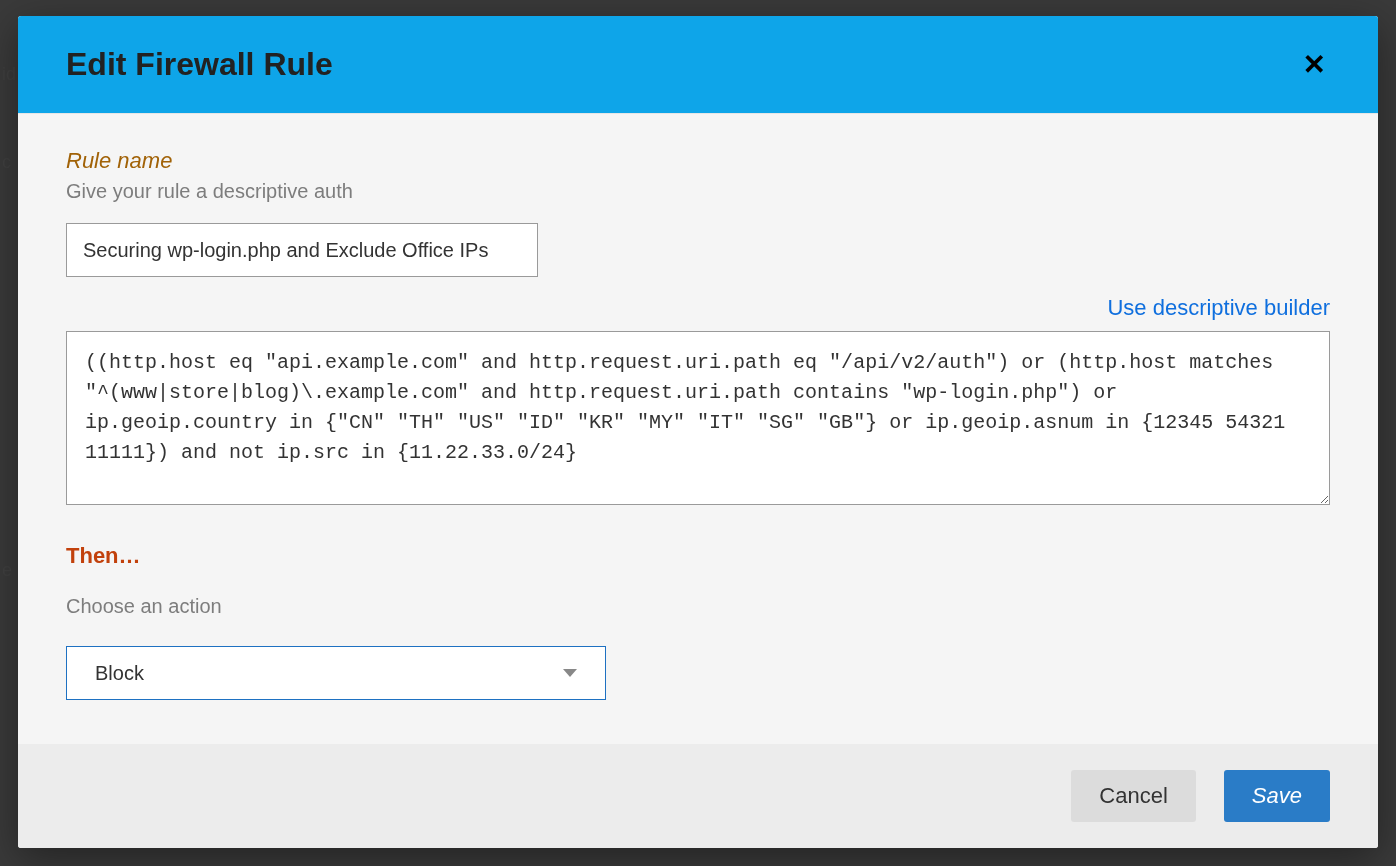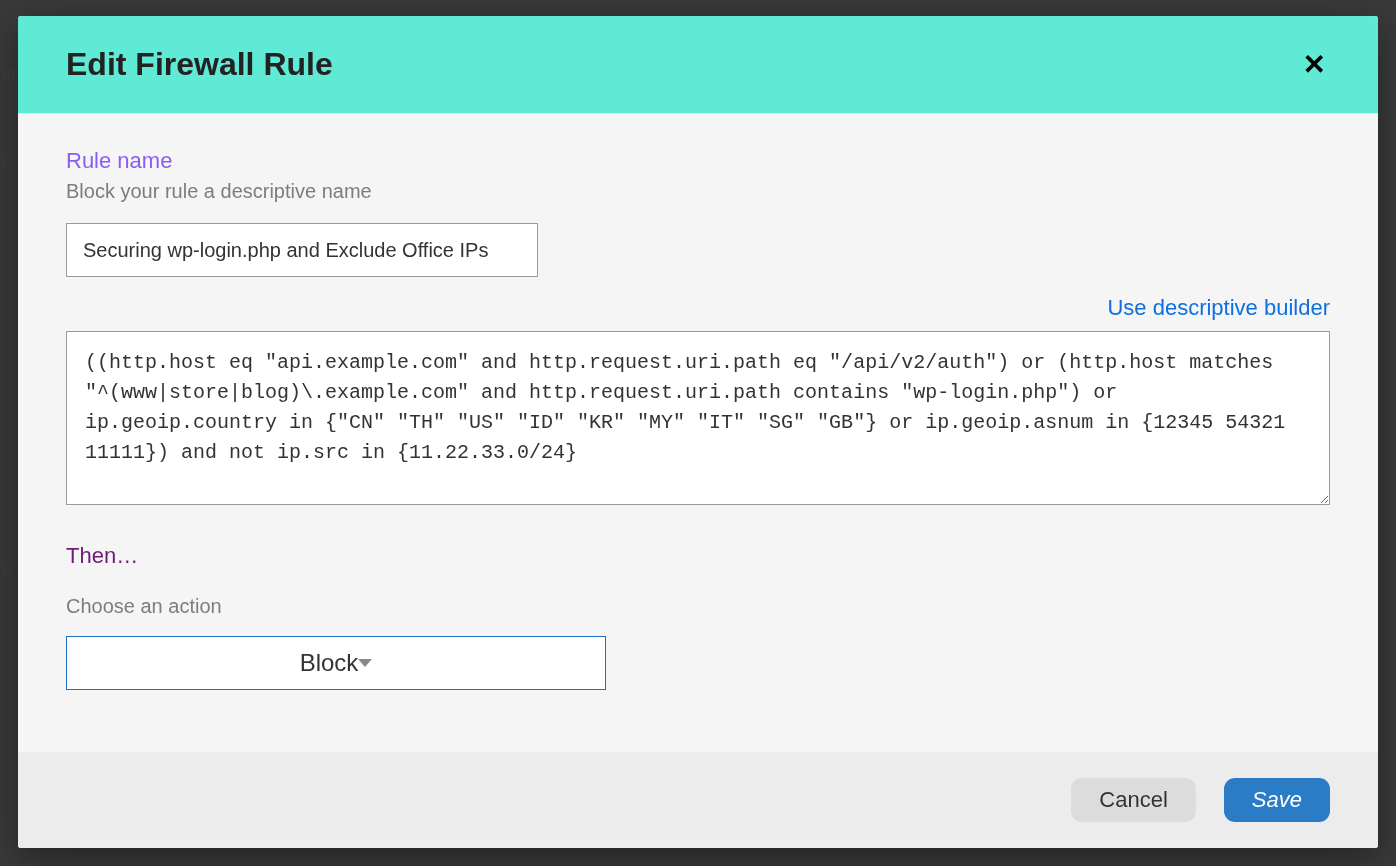--- a/index.html
+++ b/index.html
@@ -28,21 +28,21 @@
       display: flex;
       flex-direction: column;
       overflow: hidden;
     }
     .modal-header {
       display: flex;
       align-items: center;
       justify-content: space-between;
       padding: 30px 48px 30px 48px;
       border-bottom: 1px solid #e6e6e6;
-      background: #5eead4;
+      background: #0ea5e9;
     }
     .modal-title {
       font-size: 32px;
       font-weight: 600;
       color: #222;
     }
     .close-icon {
       font-size: 28px;
       font-weight: 900;
       cursor: pointer;
@@ -51,23 +51,24 @@
       padding: 4px;
     }
     .modal-body {
       flex: 1;
       background: #f5f5f5;
       padding: 34px 48px 28px 48px;
       overflow: auto;
     }
     .label-primary {
       font-size: 22px;
-      color: #8b5cf6;
+      color: #a16207;
       font-weight: 400;
       margin-bottom: 6px;
+      font-style: italic;
     }
     .label-hint {
       font-size: 20px;
       color: #7d7d7d;
       font-weight: 400;
       margin-bottom: 20px;
     }
     .name-input {
       width: 472px;
       height: 54px;
@@ -99,61 +100,61 @@
       font-family: "SFMono-Regular", Consolas, "Liberation Mono", Menlo, monospace;
       font-size: 20px;
       line-height: 1.5;
       color: #333;
       resize: both;
       outline: none;
       white-space: pre-wrap;
     }
     .then-heading {
       font-size: 22px;
-      font-weight: 400;
-      color: #701a75;
+      font-weight: 700;
+      color: #c2410c;
       margin-top: 34px;
       margin-bottom: 26px;
     }
     .action-select-wrap {
       position: relative;
       width: 540px;
     }
     .action-select {
       width: 100%;
       height: 54px;
       background: #fff;
       border: 1.5px solid #1e71c2;
-      padding: 0 16px;
-      font-size: 24px;
+      padding: 0 28px;
+      font-size: 20px;
       color: #333;
       display: flex;
       align-items: center;
-      justify-content: center;
+      justify-content: space-between;
       cursor: pointer;
     }
     .caret {
       width: 0; height: 0;
       border-left: 7px solid transparent;
       border-right: 7px solid transparent;
       border-top: 8px solid #888;
     }
     .modal-footer {
       background: #ececec;
       padding: 26px 48px;
       display: flex;
       justify-content: flex-end;
       gap: 28px;
     }
     .btn {
-      height: 44px;
+      height: 52px;
       padding: 0 28px;
       font-size: 22px;
       border: none;
-      border-radius: 11px;
+      border-radius: 3px;
       cursor: pointer;
       font-weight: 400;
     }
     .btn-cancel {
       background: #dcdcdc;
       color: #333;
     }
     .btn-save {
       background: #2a7cc7;
       color: #fff;
@@ -180,33 +181,33 @@
 <div class="modal">
 
   <div class="modal-header">
     <h1 class="modal-title">Edit Firewall Rule</h1>
     <span class="close-icon">✕</span>
   </div>
 
   <div class="modal-body">
 
     <div class="label-primary">Rule name</div>
-    <div class="label-hint">Block your rule a descriptive name</div>
+    <div class="label-hint">Give your rule a descriptive auth</div>
 
     <input type="text" class="name-input" value="Securing wp-login.php and Exclude Office IPs" style="">
 
     <div class="builder-row">
       <a class="builder-link">Use descriptive builder</a>
     </div>
 
     <textarea class="expr-textarea" style="">((http.host eq "api.example.com" and http.request.uri.path eq "/api/v2/auth") or (http.host matches "^(www|store|blog)\.example.com" and http.request.uri.path contains "wp-login.php") or ip.geoip.country in {"CN" "TH" "US" "ID" "KR" "MY" "IT" "SG" "GB"} or ip.geoip.asnum in {12345 54321 11111}) and not ip.src in {11.22.33.0/24}</textarea>
 
     <div class="then-heading">Then…</div>
 
-    <div class="label-hint" style="margin-bottom:18px;">Choose an action</div>
+    <div class="label-hint" style="margin-bottom:28px;">Choose an action</div>
 
     <div class="action-select-wrap">
       <div class="action-select">
         <span>Block</span>
         <span class="caret"></span>
       </div>
     </div>
 
   </div>
 

